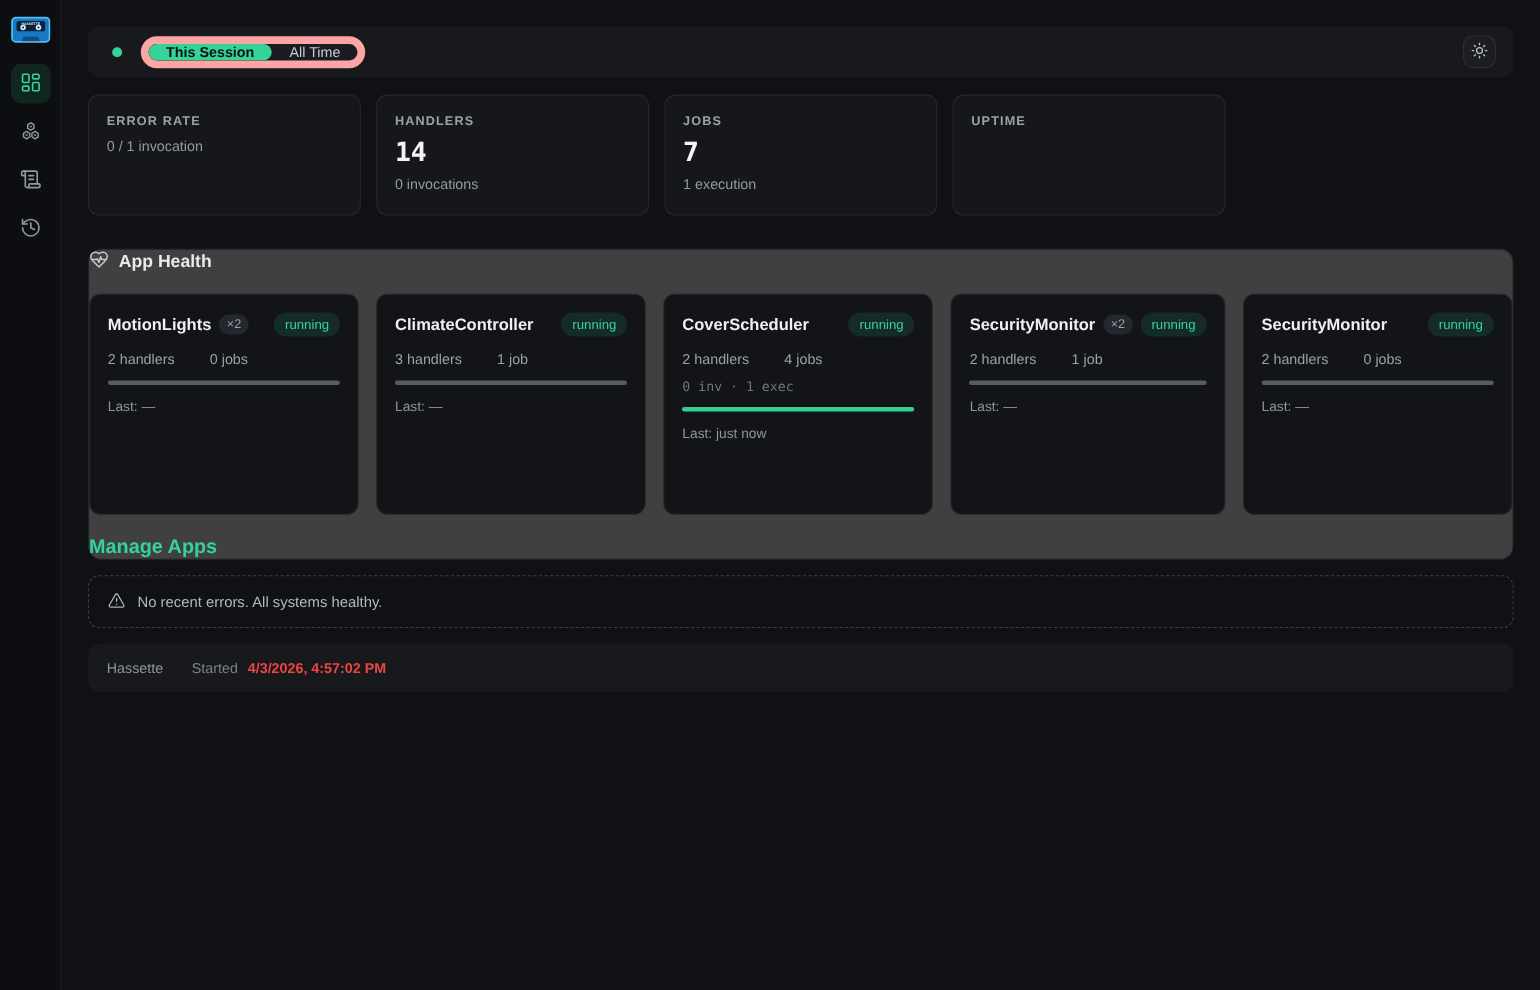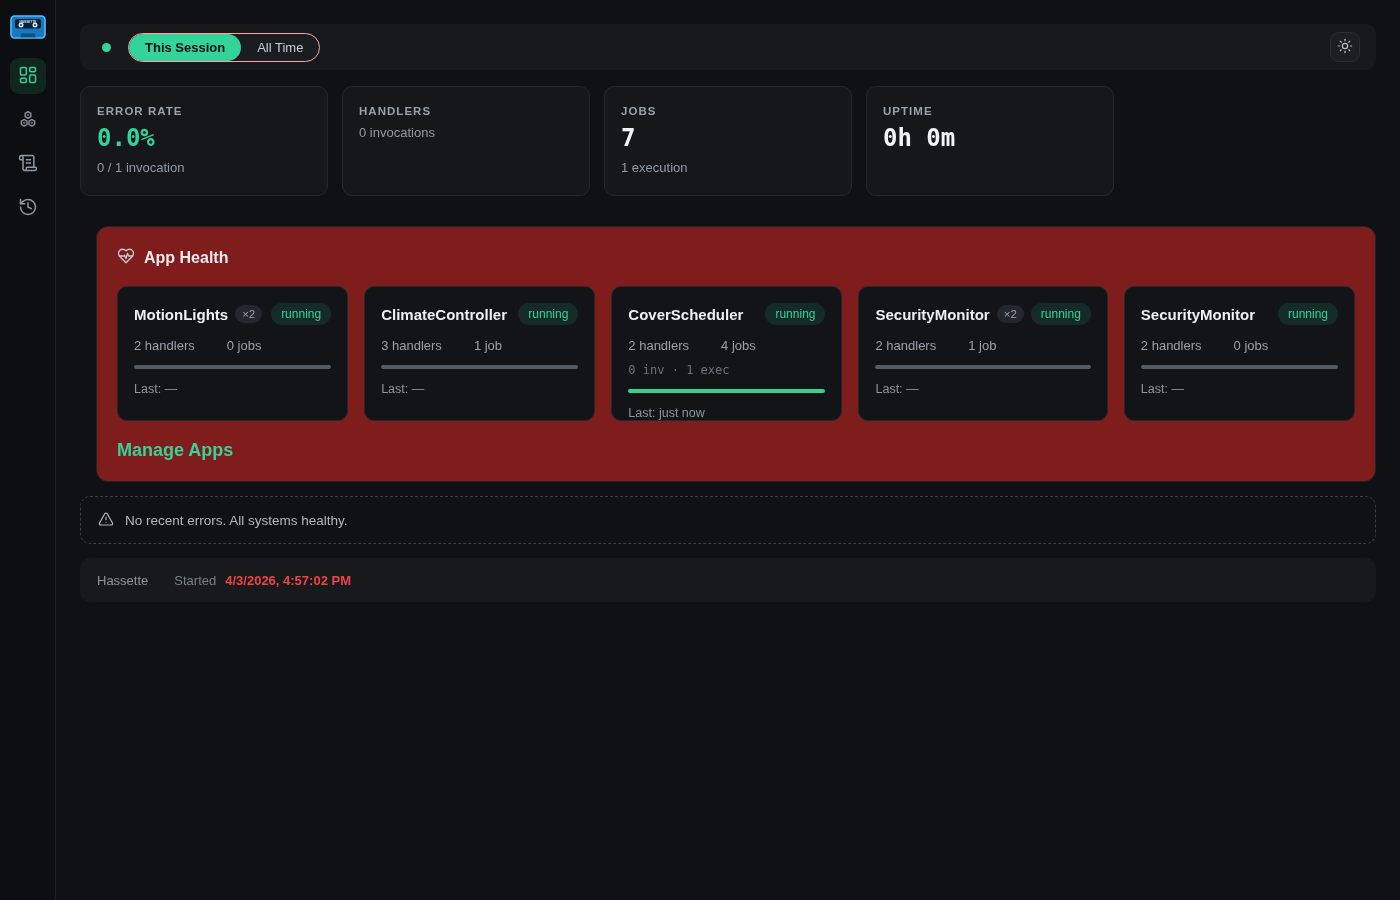--- a/index.html
+++ b/index.html
@@ -29,21 +29,21 @@
   
   .content { margin-left:56px; padding:24px; }
 
   .topbar {
     height:46px; background:#17191d; border-radius:10px;
     display:flex; align-items:center; padding:0 16px 0 22px;
   }
   .status-dot { width:9px; height:9px; border-radius:50%; margin-right:17px; }
   .toggle {
     display:flex; align-items:stretch; height:29px;
-    border:1px solid #fca5a5; border-radius:15px; overflow:hidden; background:#1a1c21;
+    border:7px solid #fca5a5; border-radius:15px; overflow:hidden; background:#1a1c21;
   }
   .tab {
     border:none; background:transparent; color:#c7ccd2; font-size:13px;
     padding:0 16px; display:flex; align-items:center; cursor:pointer;
     font-family:inherit;
   }
   .tab.active { background:#34d399; color:#0b0f12; font-weight:700; border-radius:15px; }
   .theme-btn {
     margin-left:auto; width:30px; height:30px; border-radius:9px;
     border:1px solid #2b2e35; background:#1c1e23; color:#b9bec6;
@@ -57,29 +57,29 @@
     background:#15171b; border:1px solid #24272e; border-radius:10px;
     height:110px; padding:18px 16px;
   }
   .stat-label { font-size:11.5px; letter-spacing:.09em; font-weight:700; color:#9aa1ab; }
   .stat-value { margin-top:7px; font-size:24px; font-weight:700; color:#f2f4f6; font-family:"DejaVu Sans Mono",monospace; }
   .stat-value.green { color:#34d399; }
   .stat-sub { margin-top:8px; font-size:13px; color:#939aa4; }
 
   
   .section {
-    margin-top:30px; background:#7f1d1d; border:1px solid #202329;
-    border-radius:12px; padding:20px;margin-left:16px;
+    margin-top:30px; background:#404040; border:1px solid #202329;
+    border-radius:12px; 
   }
   .section-header { display:flex; align-items:center; gap:9px; font-size:16px; font-weight:700; color:#e8eaed; }
   .section-header svg { width:18px; height:18px; color:#c7cbd1; }
   .apps-grid { display:grid; grid-template-columns:repeat(5,1fr); gap:16px; margin-top:17px; }
   .app-card {
     background:#121417; border:1px solid #24272d; border-radius:10px;
-    height:135px; padding:16px;
+    height:201px; padding:16px;
   }
   .app-title-row { display:flex; align-items:center; gap:7px; }
   .app-name { font-size:15px; font-weight:700; color:#eef0f2; white-space:nowrap; }
   .mult { font-size:11.5px; color:#9aa1ab; background:#24272d; border-radius:999px; padding:3px 7px; }
   .status {
     margin-left:auto; font-size:12px; color:#34d399;
     background:rgba(52,211,153,.12); padding:4px 10px; border-radius:999px;
   }
   .hj-row { display:flex; gap:32px; margin-top:13px; font-size:13px; color:#9aa1ab; }
   .metrics { margin-top:10px; font-family:"DejaVu Sans Mono",monospace; font-size:12px; color:#6e747e; }
@@ -190,35 +190,34 @@
           <path d="m6.34 17.66-1.41 1.41"></path>
             <path d="m19.07 4.93-1.41 1.41"></path>
         </svg>
       </span>
     </button>
   </div>
 
   <div class="stats" id="stats-row">
       <div class="stat-card">
     <div class="stat-label">ERROR RATE</div>
-    <div class="stat-value green">0.0%</div>
     <div class="stat-sub">0 / 1 invocation</div>
   </div>
       <div class="stat-card">
     <div class="stat-label">HANDLERS</div>
+    <div class="stat-value">14</div>
     <div class="stat-sub">0 invocations</div>
   </div>
       <div class="stat-card">
     <div class="stat-label">JOBS</div>
     <div class="stat-value">7</div>
     <div class="stat-sub">1 execution</div>
   </div>
       <div class="stat-card">
     <div class="stat-label">UPTIME</div>
-    <div class="stat-value">0h 0m</div>
 
   </div>
     </div>
 
   <section class="section">
     <div class="section-header">
       <span>
         <svg viewBox="0 0 24 24" fill="none" stroke="currentColor" stroke-width="1.8" stroke-linecap="round" stroke-linejoin="round" width="18" height="18">
           <path d="M19 14c1.49-1.46 3-3.21 3-5.5A5.5 5.5 0 0 0 16.5 3c-1.76 0-3 .5-4.5 2-1.5-1.5-2.74-2-4.5-2A5.5 5.5 0 0 0 2 8.5c0 2.3 1.51 4.04 3 5.5l7 7Z"></path>
           <path d="M3.22 12H9.5l.5-1 2 4.5 2-7 1.5 3.5h5.27"></path>

